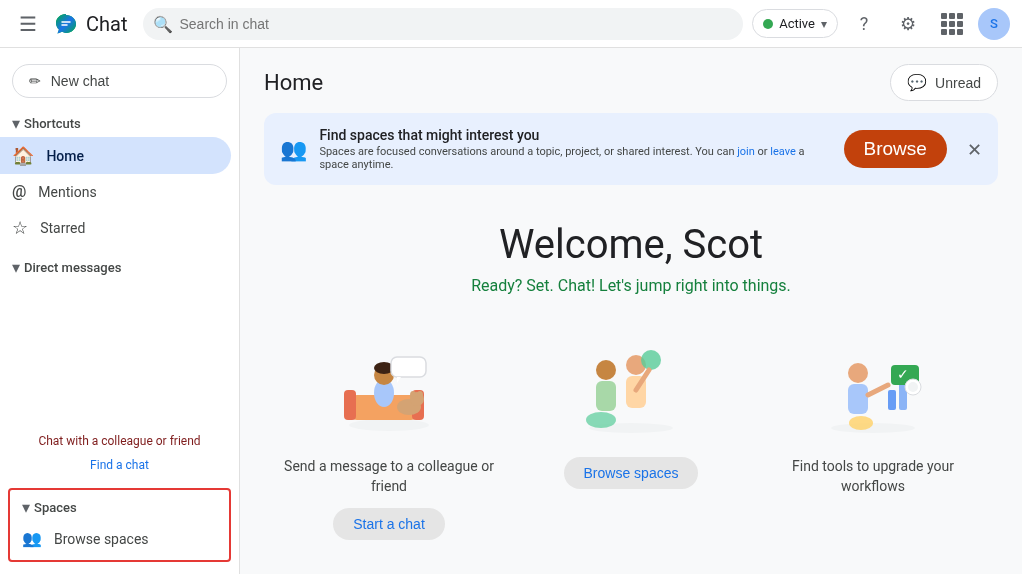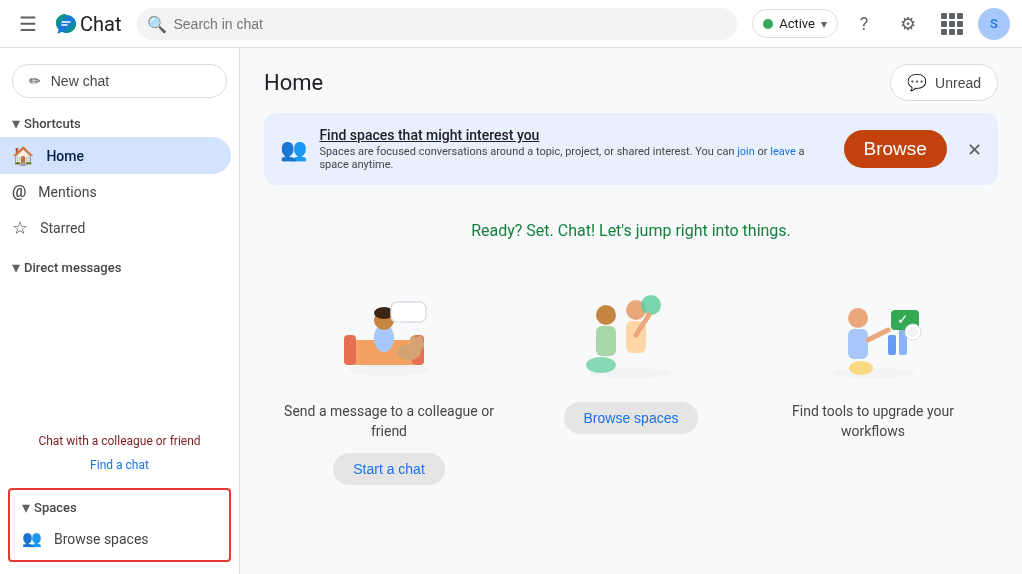--- a/index.html
+++ b/index.html
@@ -2,21 +2,21 @@
 <html><head>
   <meta charset="utf-8">
   <style>
     * { box-sizing: border-box; margin: 0; padding: 0; }
     body { font-family: 'Google Sans', Roboto, Arial, sans-serif; font-size: 14px; background: #fff; color: #202124; overflow: hidden; width: 1022px; height: 574px; }
 
     
     .topbar { display: flex; align-items: center; height: 48px; padding: 0 12px; border-bottom: 1px solid #e0e0e0; gap: 8px; background: #fff; }
     .topbar-menu-icon { width: 32px; height: 32px; display: flex; align-items: center; justify-content: center; cursor: pointer; border-radius: 50%; }
     .topbar-menu-icon span { font-size: 20px; color: #5f6368; }
-    .topbar-logo { display: flex; align-items: center; margin-right: 8px; }
+    .topbar-logo { display: flex; align-items: center; gap: 6px; margin-right: 8px; }
     .topbar-logo-icon { width: 28px; height: 28px; }
     .topbar-logo-text { font-size: 20px; color: #202124; font-weight: 400; }
     .topbar-search { flex: 1; max-width: 600px; }
     .topbar-search input { width: 100%; height: 32px; background: #f1f3f4; border: none; border-radius: 24px; padding: 0 16px 0 36px; font-size: 14px; color: #202124; outline: none; }
     .search-wrap { position: relative; }
     .search-icon-inner { position: absolute; left: 10px; top: 50%; transform: translateY(-50%); color: #5f6368; font-size: 16px; }
     .topbar-right { display: flex; align-items: center; gap: 8px; margin-left: auto; }
     .status-btn { display: flex; align-items: center; gap: 6px; padding: 6px 10px; border-radius: 20px; border: 1px solid #dadce0; cursor: pointer; font-size: 13px; color: #202124; background: #fff; }
     .status-dot { width: 10px; height: 10px; border-radius: 50%; background: #34a853; }
     .icon-btn { width: 36px; height: 36px; display: flex; align-items: center; justify-content: center; border-radius: 50%; cursor: pointer; color: #5f6368; font-size: 18px; }
@@ -41,21 +41,21 @@
 
     
     .main { flex: 1; display: flex; flex-direction: column; background: #f8f9fa; overflow-y: auto; }
     .main-header { display: flex; align-items: center; justify-content: space-between; padding: 16px 24px 12px; background: #f8f9fa; }
     .main-title { font-size: 22px; font-weight: 400; color: #202124; }
     .unread-btn { display: flex; align-items: center; gap: 8px; padding: 8px 16px; border: 1px solid #dadce0; border-radius: 20px; cursor: pointer; font-size: 14px; color: #444746; background: #fff; }
 
     .banner { display: flex; align-items: center; margin: 0 24px 16px; background: #e8f0fe; border-radius: 12px; padding: 14px 16px; gap: 12px; }
     .banner-icon { font-size: 22px; color: #1a73e8; flex-shrink: 0; }
     .banner-text { flex: 1; }
-    .banner-title { font-size: 14px; font-weight: 500; color: #202124; margin-bottom: 2px; text-decoration: underline; }
+    .banner-title { font-size: 14px; font-weight: 500; color: #202124; margin-bottom: 2px; }
     .banner-desc { font-size: 11px; color: #444746; }
     .banner-desc a { color: #1a73e8; text-decoration: none; }
     .banner-browse-btn { padding: 8px 20px; background: #c2410c; color: #fff; border: none; border-radius: 20px; font-size: 19px; cursor: pointer; white-space: nowrap; }
     .banner-close { font-size: 18px; color: #5f6368; cursor: pointer; margin-left: 8px; }
 
     .welcome-section { text-align: center; padding: 20px 24px 10px; }
     .welcome-title { font-size: 40px; font-weight: 400; color: #202124; margin-bottom: 8px; }
     .welcome-subtitle { font-size: 16px; color: #15803d; }
 
     .cards-section { display: flex; justify-content: center; gap: 24px; padding: 20px 40px 30px; }
@@ -201,20 +201,21 @@
         <div class="banner-title">Find spaces that might interest you</div>
         <div class="banner-desc">
           Spaces are focused conversations around a topic, project, or shared interest. You can <a href="#">join</a> or <a href="#">leave</a> a space anytime.
         </div>
       </div>
       <button class="banner-browse-btn">Browse</button>
       <span class="banner-close">✕</span>
     </div>
 
     <div class="welcome-section">
+      <h2 class="welcome-title">Welcome, Scot</h2>
       <p class="welcome-subtitle">Ready? Set. Chat! Let's jump right into things.</p>
     </div>
 
     <div class="cards-section">
 
       <div class="card">
         <div class="card-illustration">
           <svg class="illus" viewBox="0 0 120 100" xmlns="http://www.w3.org/2000/svg">
 
             <ellipse cx="60" cy="90" rx="40" ry="6" fill="#f1f3f4"></ellipse>

